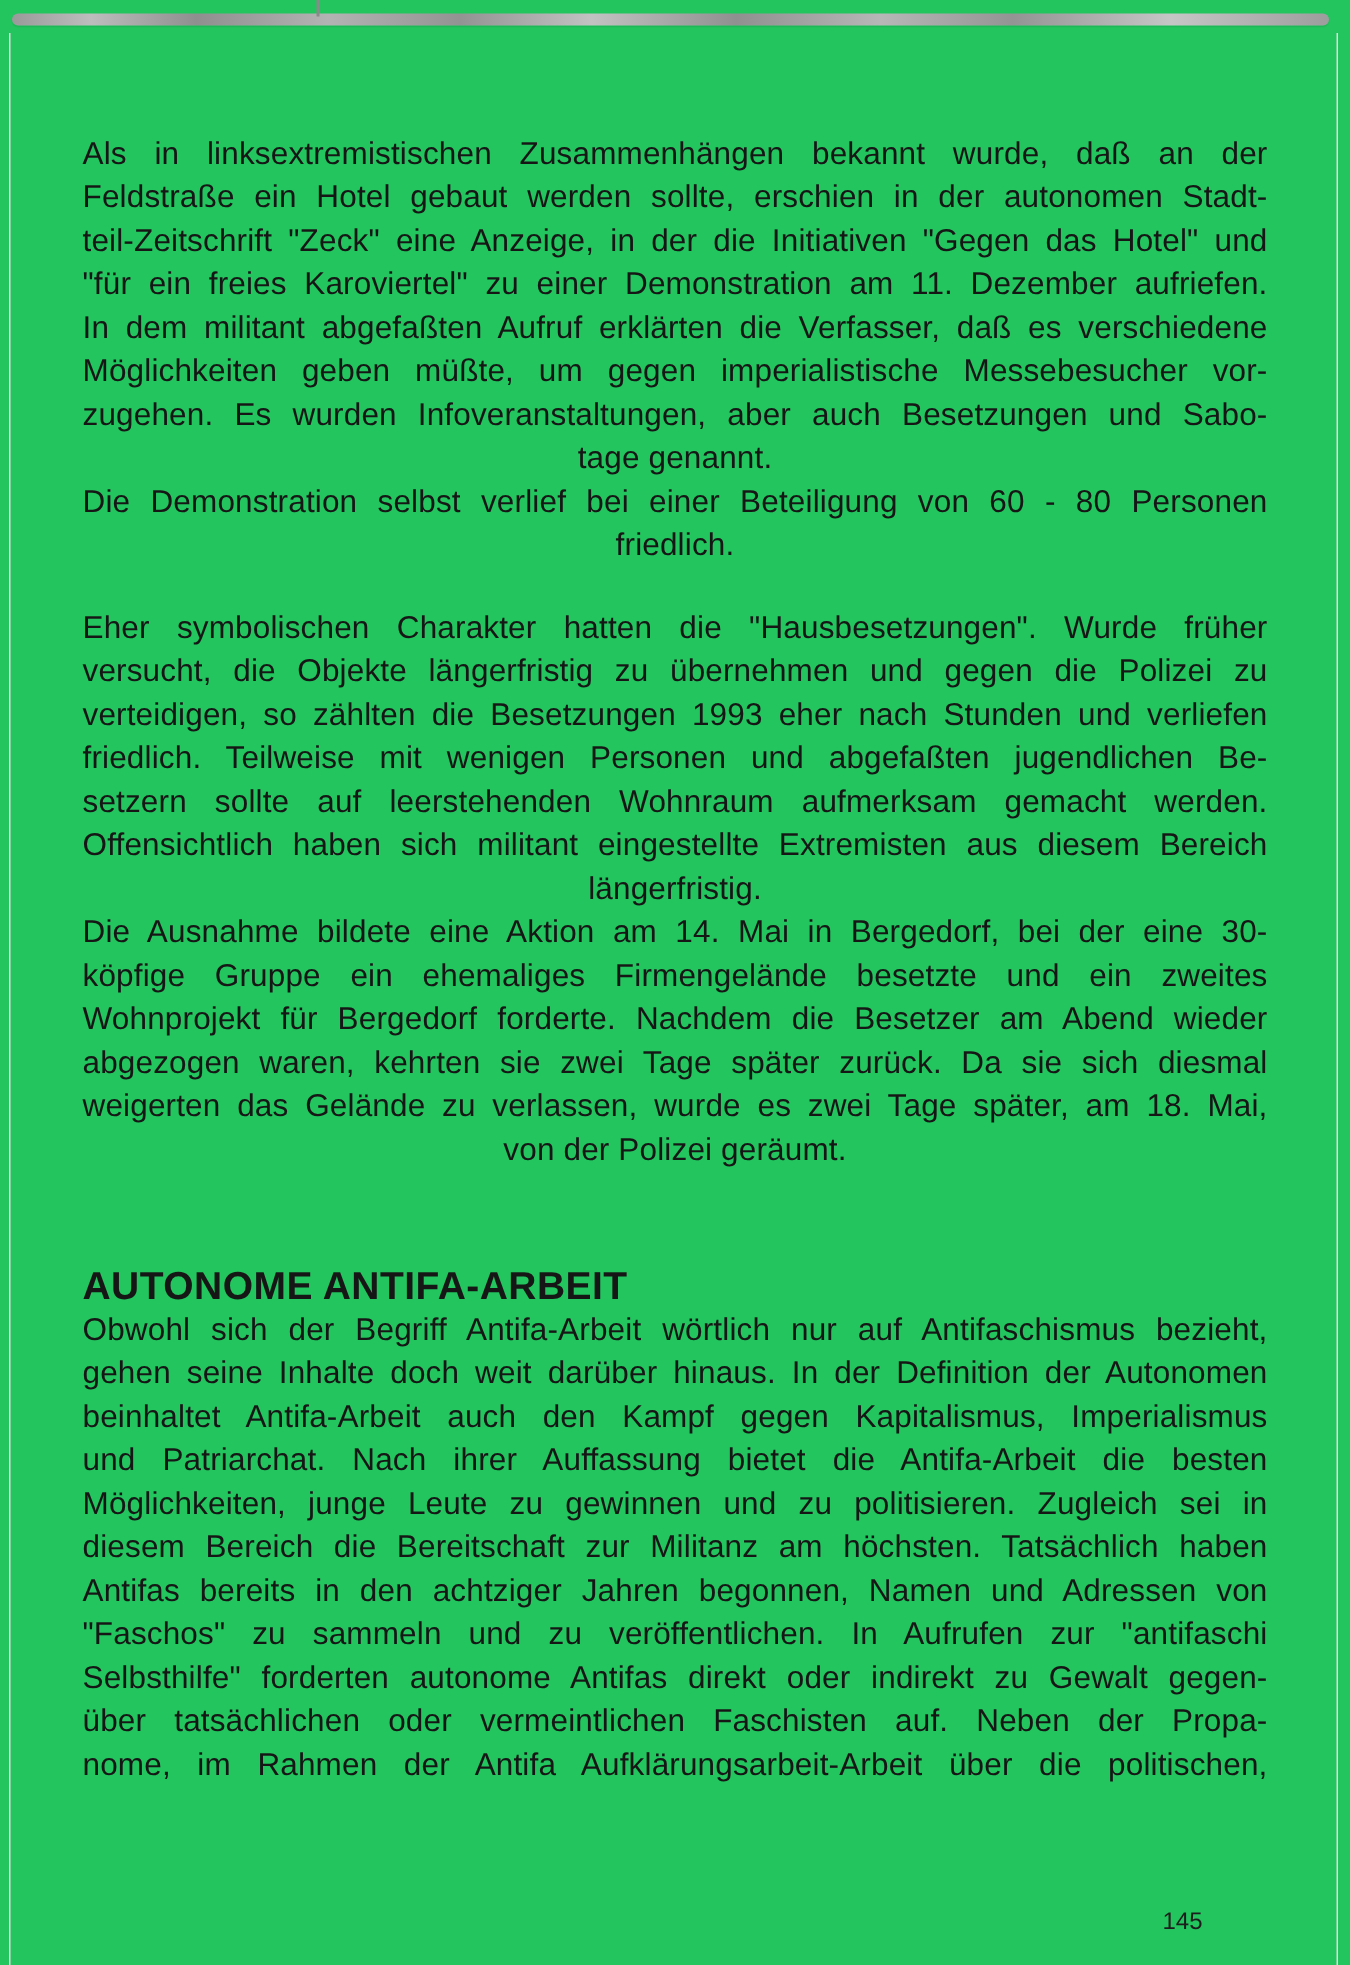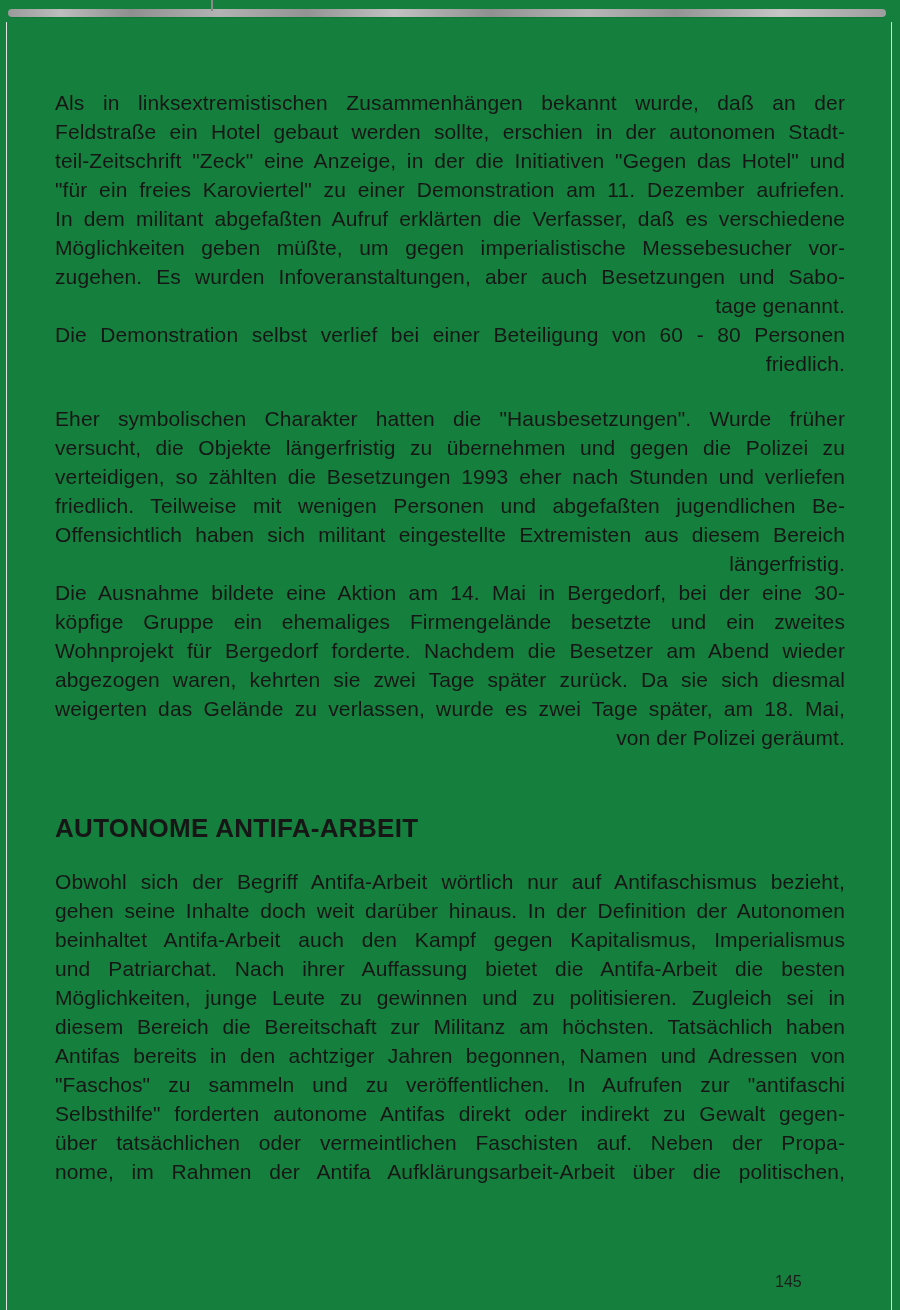--- a/index.html
+++ b/index.html
@@ -4,21 +4,21 @@
 <style>
   html, body {
     margin: 0;
     padding: 0;
     background: #ffffff;
   }
   .page {
     position: relative;
     width: 900px;
     height: 1310px;
-    background: #15803d;
+    background: #22c55e;
     overflow: hidden;
     font-family: "Liberation Sans", "DejaVu Sans", sans-serif;
     color: #161616;
   }
   
   .scan-band {
     position: absolute;
     left: 8px;
     top: 9px;
     width: 878px;
@@ -59,35 +59,35 @@
     position: absolute;
     left: 55px;
     top: 88px;
     width: 790px;
   }
   .para {
     font-size: 21px;
     line-height: 29px;
     letter-spacing: 0.1px;
   }
-  .line { text-align: right; }
+  .line { text-align: center; }
   .line.just {
     text-align: justify;
     text-align-last: justify;
   }
   .gap-a { margin-top: 26px; }
   .gap-b { }
   .heading {
     margin-top: 62px;
     font-size: 26px;
     line-height: 29px;
     font-weight: bold;
     letter-spacing: 0.3px;
   }
-  .gap-c { margin-top: 24px; }
+  .gap-c { }
   .page-number {
     position: absolute;
     left: 775px;
     top: 1268px;
     font-size: 16px;
     line-height: 28px;
     color: #1d1d1d;
   }
 </style>
 </head>
@@ -113,20 +113,21 @@
         <div class="line">tage genannt.</div>
         <div class="line just">Die Demonstration selbst verlief bei einer Beteiligung von 60 - 80 Personen</div>
         <div class="line">friedlich.</div>
       </div>
 
     <div class="para gap-a">
         <div class="line just">Eher symbolischen Charakter hatten die "Hausbesetzungen". Wurde früher</div>
         <div class="line just">versucht, die Objekte längerfristig zu übernehmen und gegen die Polizei zu</div>
         <div class="line just">verteidigen, so zählten die Besetzungen 1993 eher nach Stunden und verliefen</div>
         <div class="line just">friedlich. Teilweise mit wenigen Personen und abgefaßten jugendlichen Be-</div>
+        <div class="line just">setzern sollte auf leerstehenden Wohnraum aufmerksam gemacht werden.</div>
         <div class="line just">Offensichtlich haben sich militant eingestellte Extremisten aus diesem Bereich</div>
         <div class="line">längerfristig.</div>
       </div>
 
     <div class="para gap-b">
         <div class="line just">Die Ausnahme bildete eine Aktion am 14. Mai in Bergedorf, bei der eine 30-</div>
         <div class="line just">köpfige Gruppe ein ehemaliges Firmengelände besetzte und ein zweites</div>
         <div class="line just">Wohnprojekt für Bergedorf forderte. Nachdem die Besetzer am Abend wieder</div>
         <div class="line just">abgezogen waren, kehrten sie zwei Tage später zurück. Da sie sich diesmal</div>
         <div class="line just">weigerten das Gelände zu verlassen, wurde es zwei Tage später, am 18. Mai,</div>

